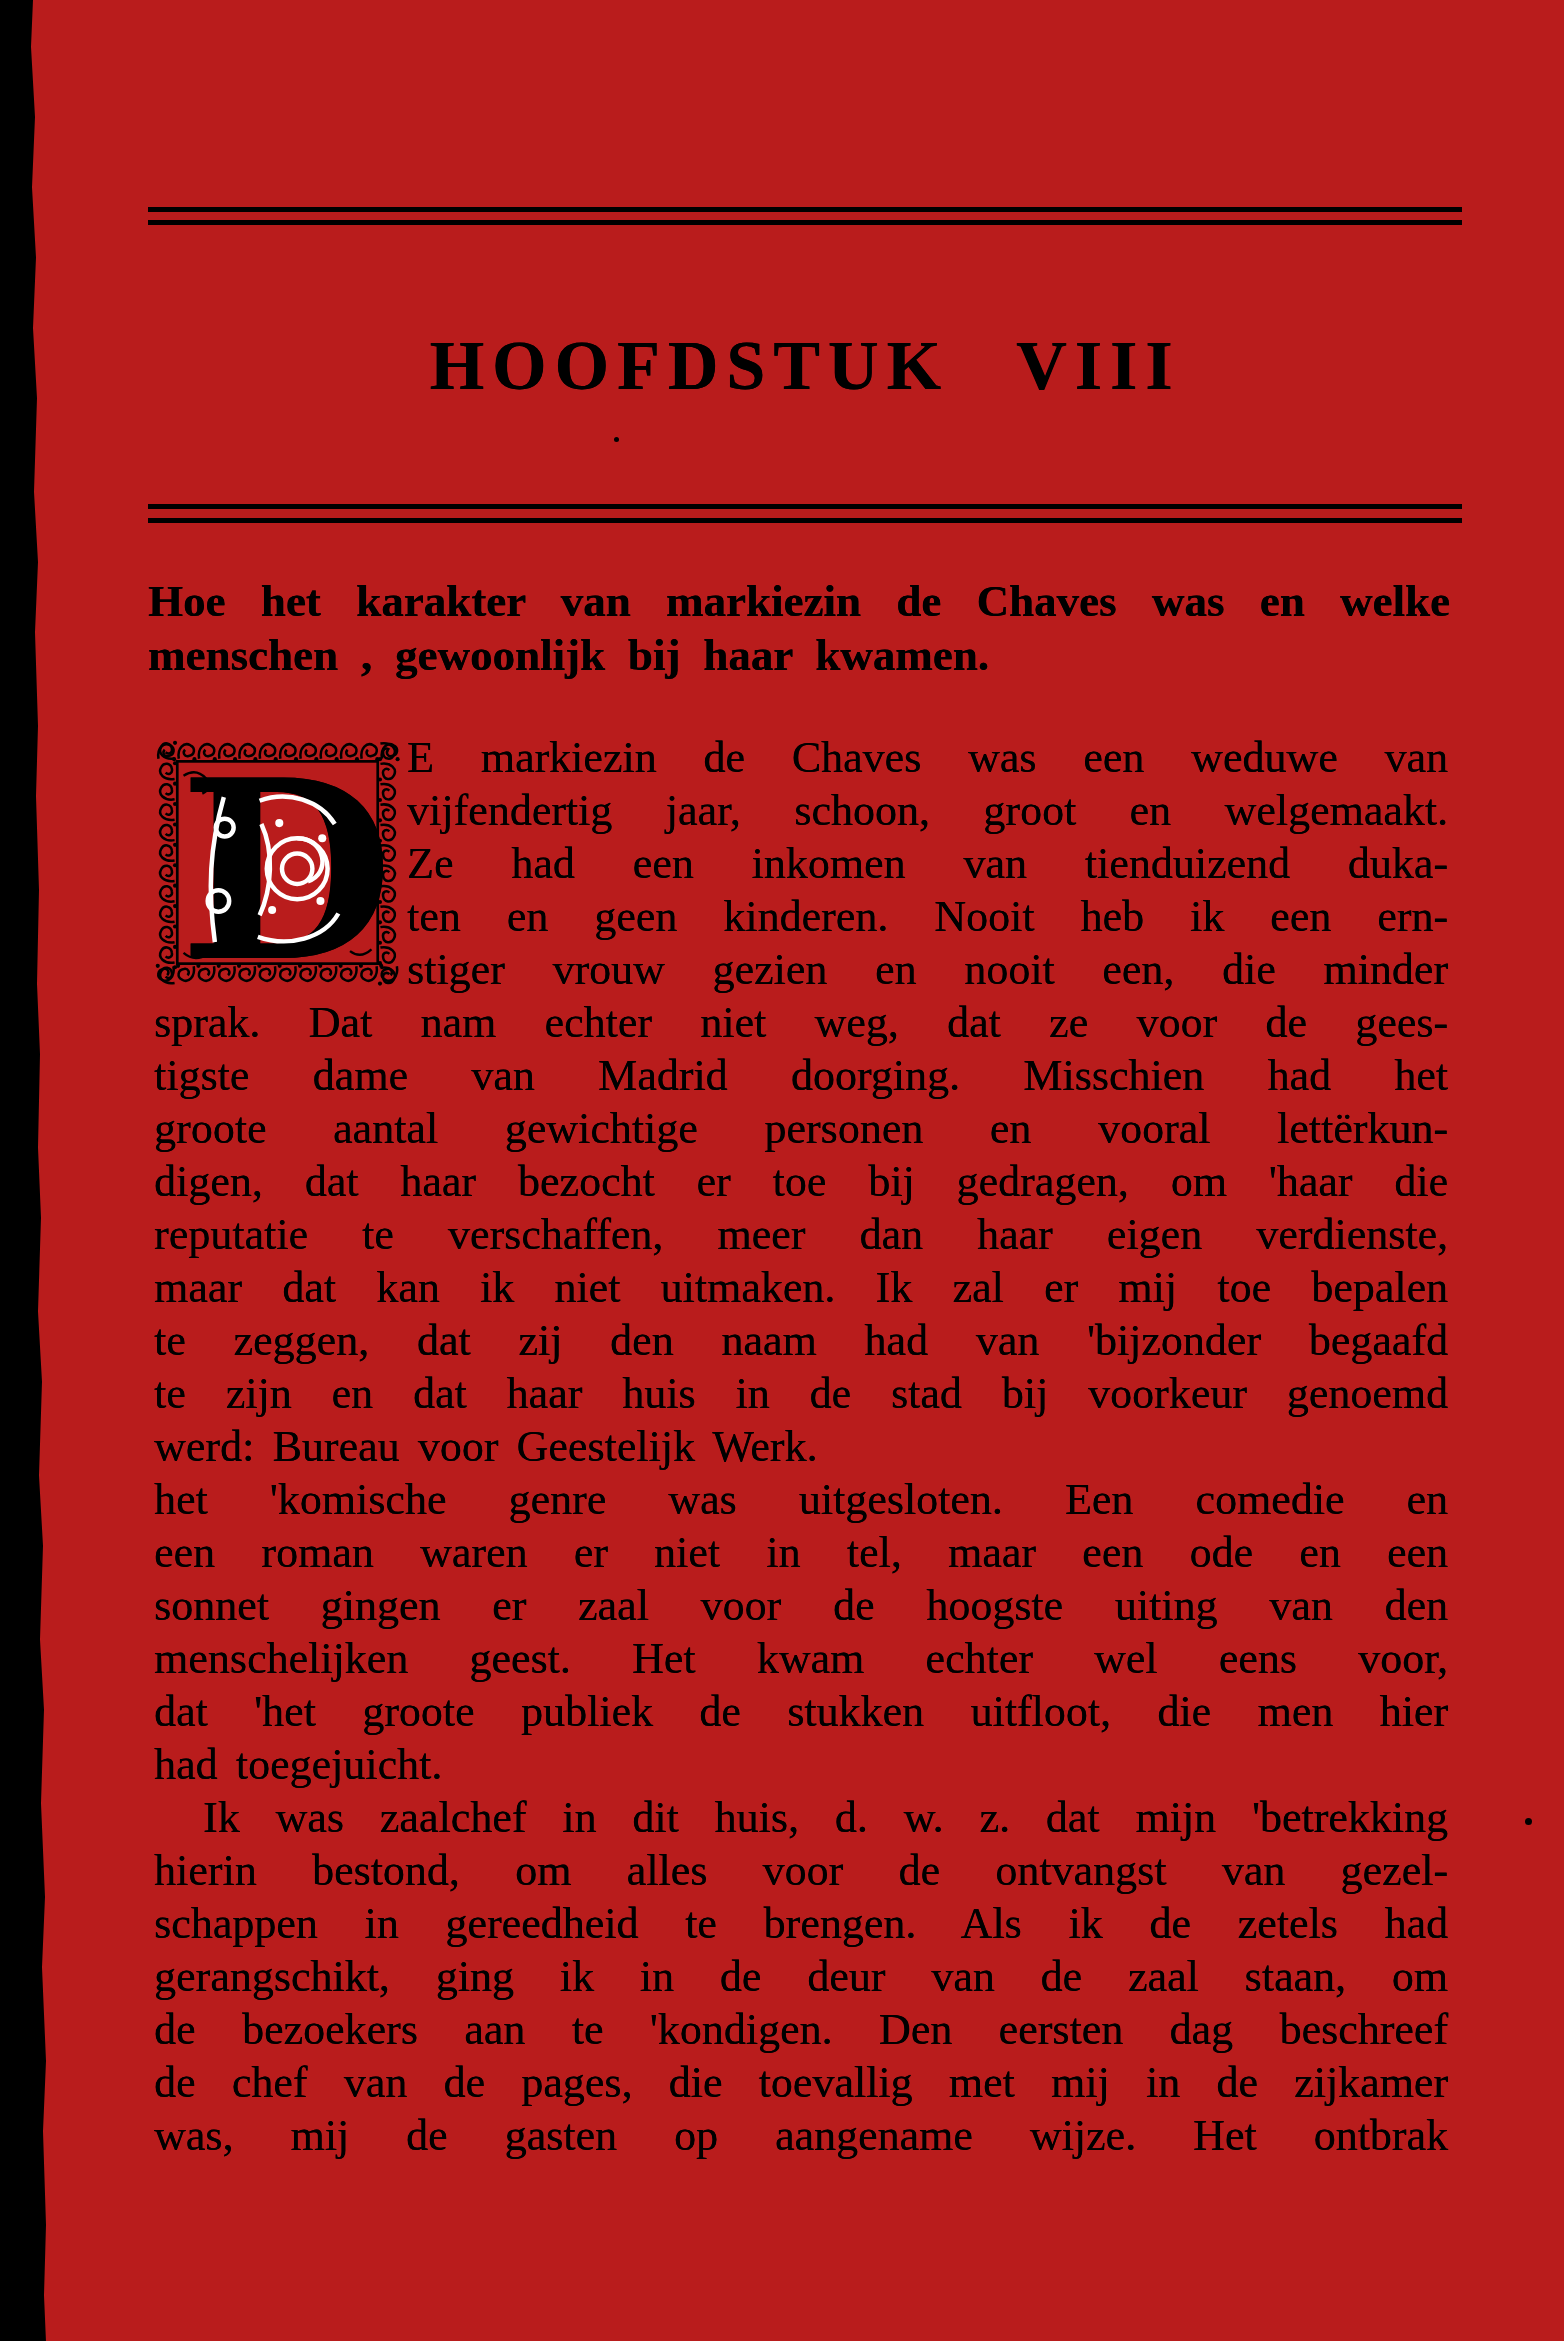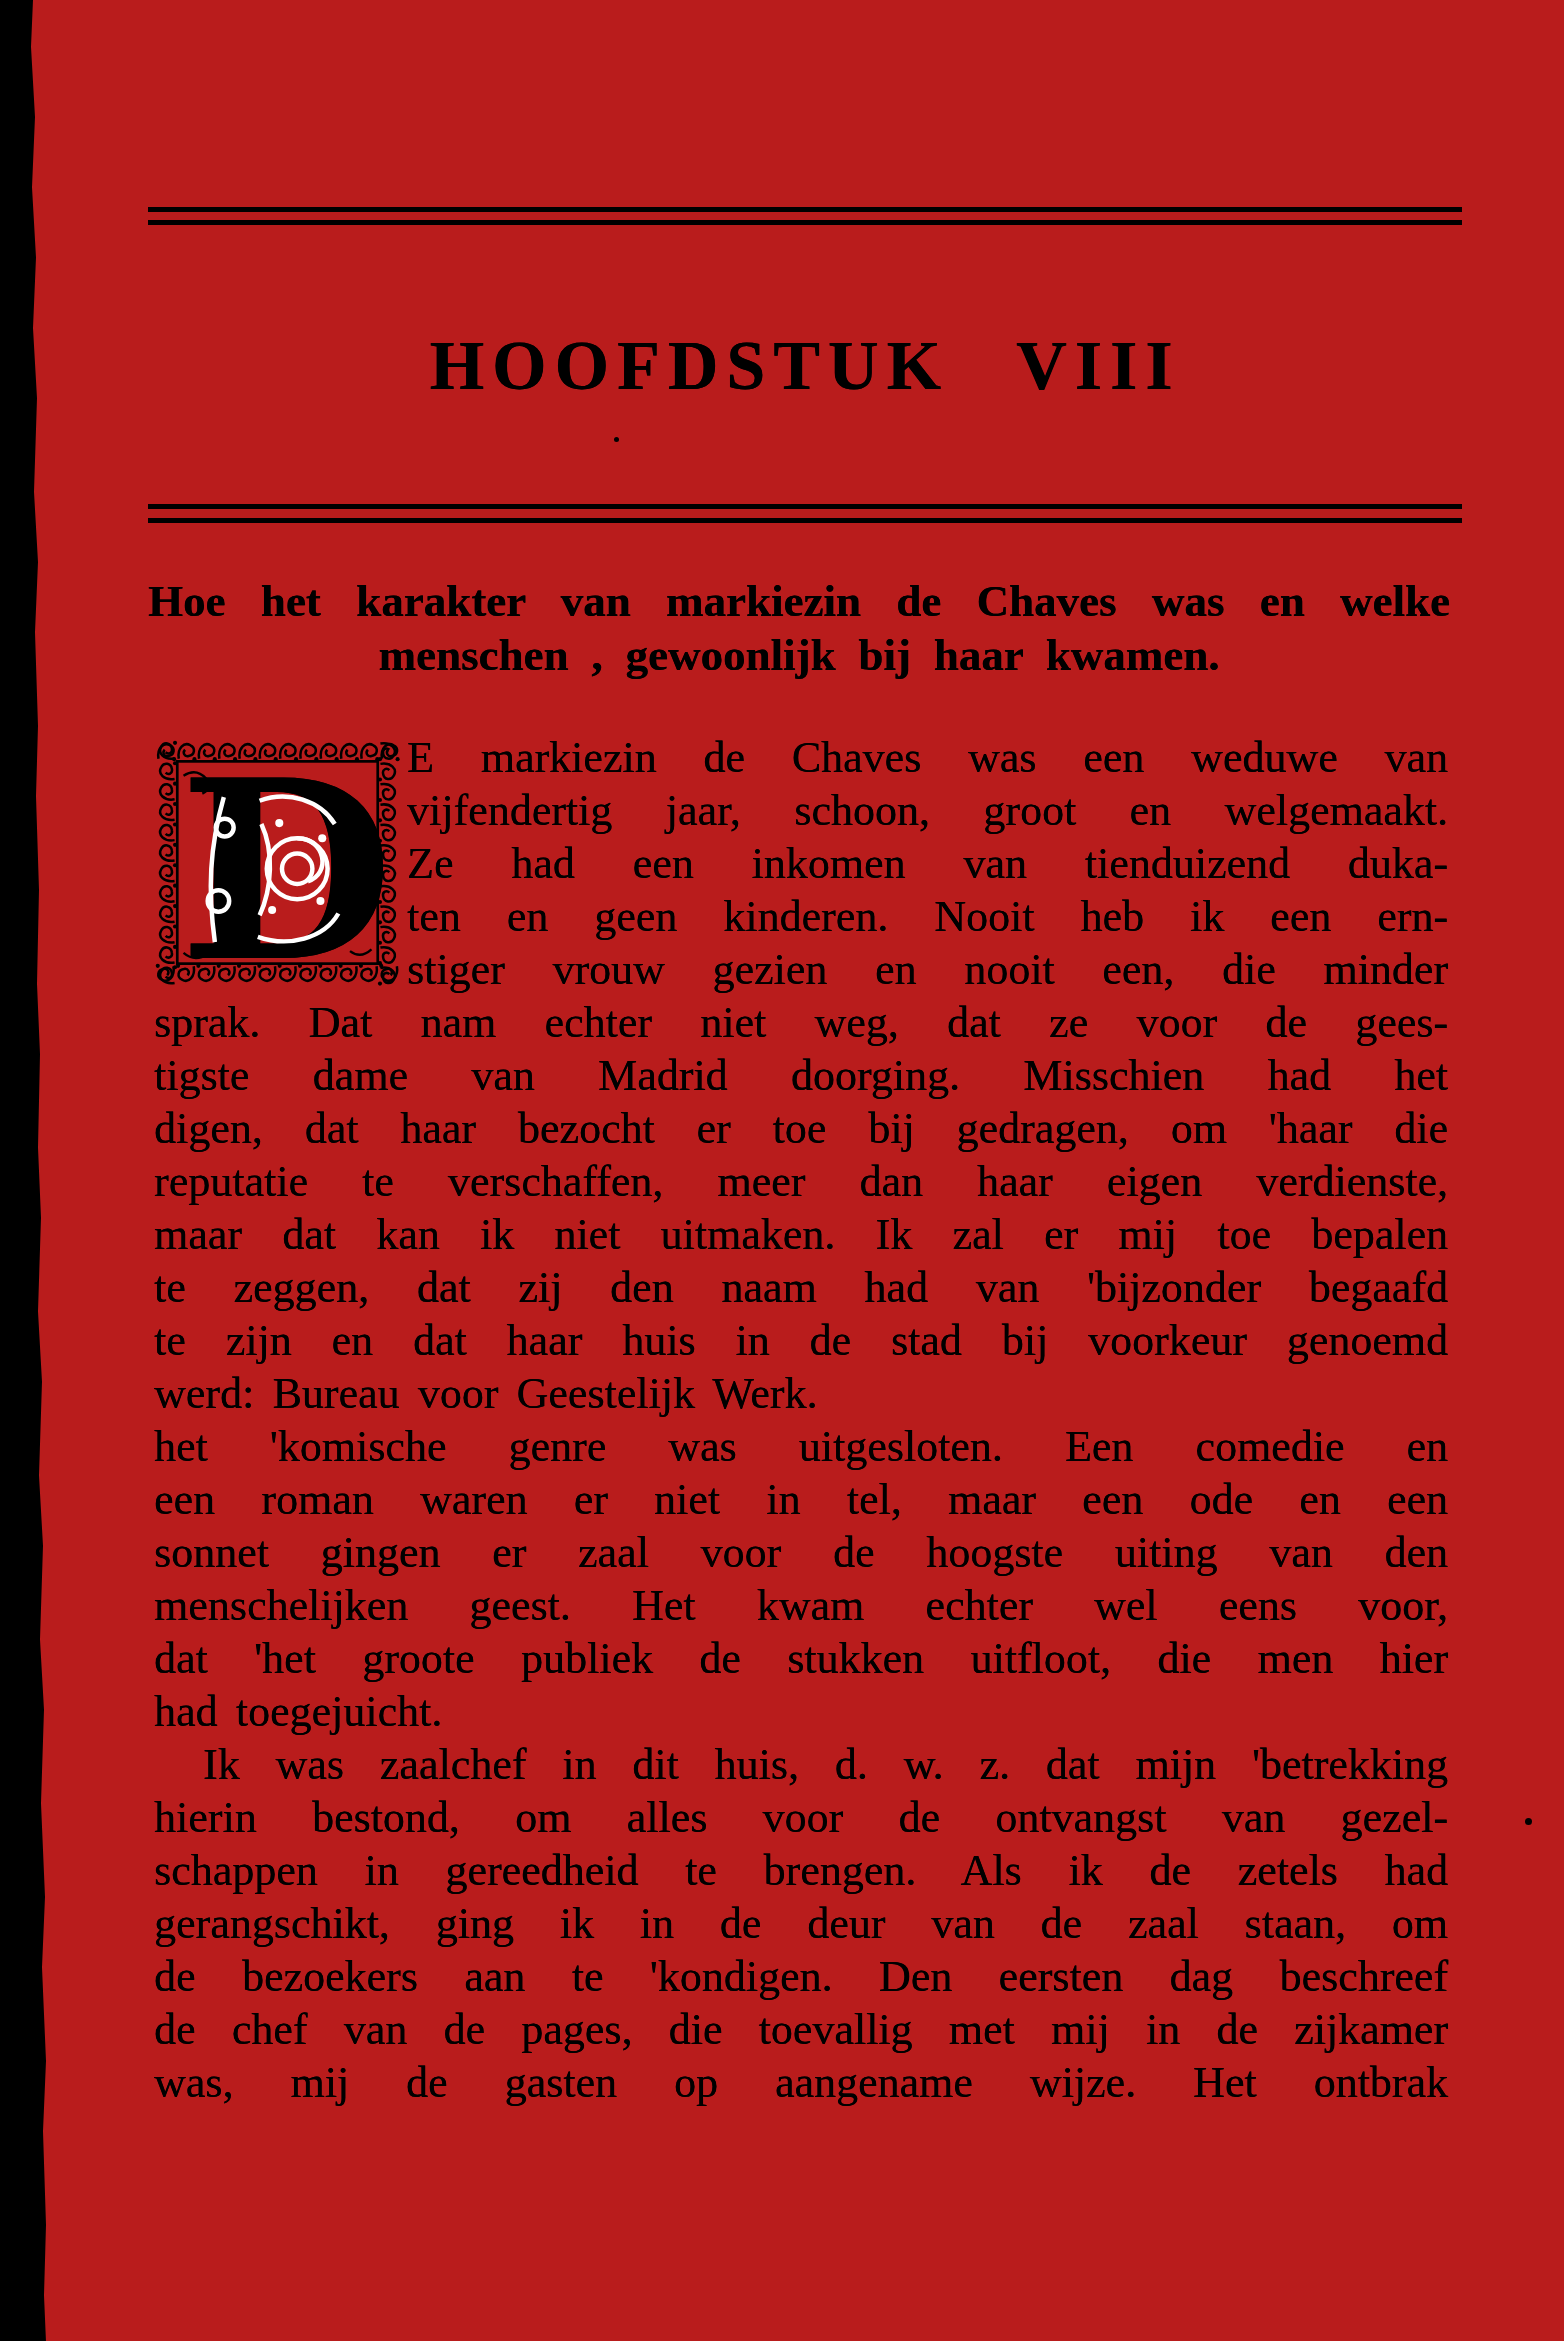--- a/index.html
+++ b/index.html
@@ -26,21 +26,21 @@
   .heading{
     position:absolute;left:148px;width:1314px;top:334px;
     text-align:center;font-weight:bold;font-size:70px;line-height:64px;
     letter-spacing:8px;word-spacing:43px;white-space:nowrap;
   }
   .subtitle{
     position:absolute;left:148px;width:1302px;top:574px;
     font-weight:bold;font-size:45px;line-height:54px;
   }
   .subtitle .l1{text-align:justify;text-align-last:justify;}
-  .subtitle .l2{text-align:center;word-spacing:11.6px;}
+  .subtitle .l2{text-align:left;word-spacing:11.6px;}
   .body-text{
     position:absolute;left:154px;top:731px;width:1294px;
     font-size:44px;
   }
   .line{
     height:53px;line-height:53px;
     text-align:justify;text-align-last:justify;
     overflow:visible;
   }
   .line.wrapped{margin-left:253px;}
@@ -157,20 +157,21 @@
   </div>
 
   <div class="body-text">
       <div class="line wrapped">E markiezin de Chaves was een weduwe van</div>
       <div class="line wrapped">vijfendertig jaar, schoon, groot en welgemaakt.</div>
       <div class="line wrapped">Ze had een inkomen van tienduizend duka-</div>
       <div class="line wrapped">ten en geen kinderen. Nooit heb ik een ern-</div>
       <div class="line wrapped">stiger vrouw gezien en nooit een, die minder</div>
       <div class="line">sprak. Dat nam echter niet weg, dat ze voor de gees-</div>
       <div class="line">tigste dame van Madrid doorging. Misschien had het</div>
+      <div class="line">groote aantal gewichtige personen en vooral lettërkun-</div>
       <div class="line">digen, dat haar bezocht er toe bij gedragen, om 'haar die</div>
       <div class="line">reputatie te verschaffen, meer dan haar eigen verdienste,</div>
       <div class="line">maar dat kan ik niet uitmaken. Ik zal er mij toe bepalen</div>
       <div class="line">te zeggen, dat zij den naam had van 'bijzonder begaafd</div>
       <div class="line">te zijn en dat haar huis in de stad bij voorkeur genoemd</div>
       <div class="line no-just">werd: Bureau voor Geestelijk Werk.</div>
       <div class="line">het 'komische genre was uitgesloten. Een comedie en</div>
       <div class="line">een roman waren er niet in tel, maar een ode en een</div>
       <div class="line">sonnet gingen er zaal voor de hoogste uiting van den</div>
       <div class="line">menschelijken geest. Het kwam echter wel eens voor,</div>

